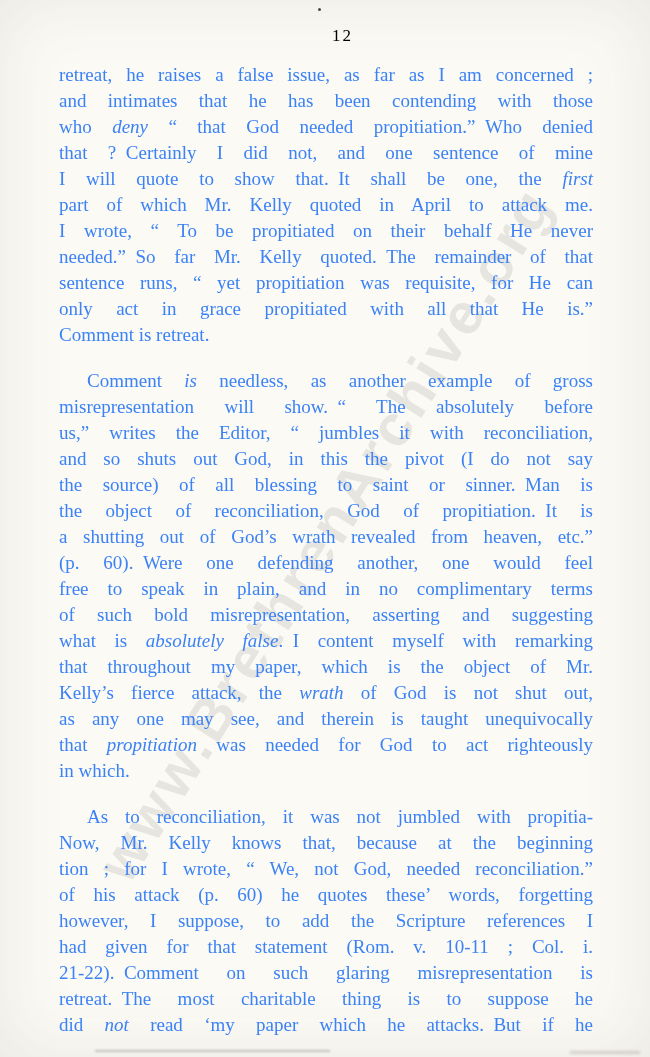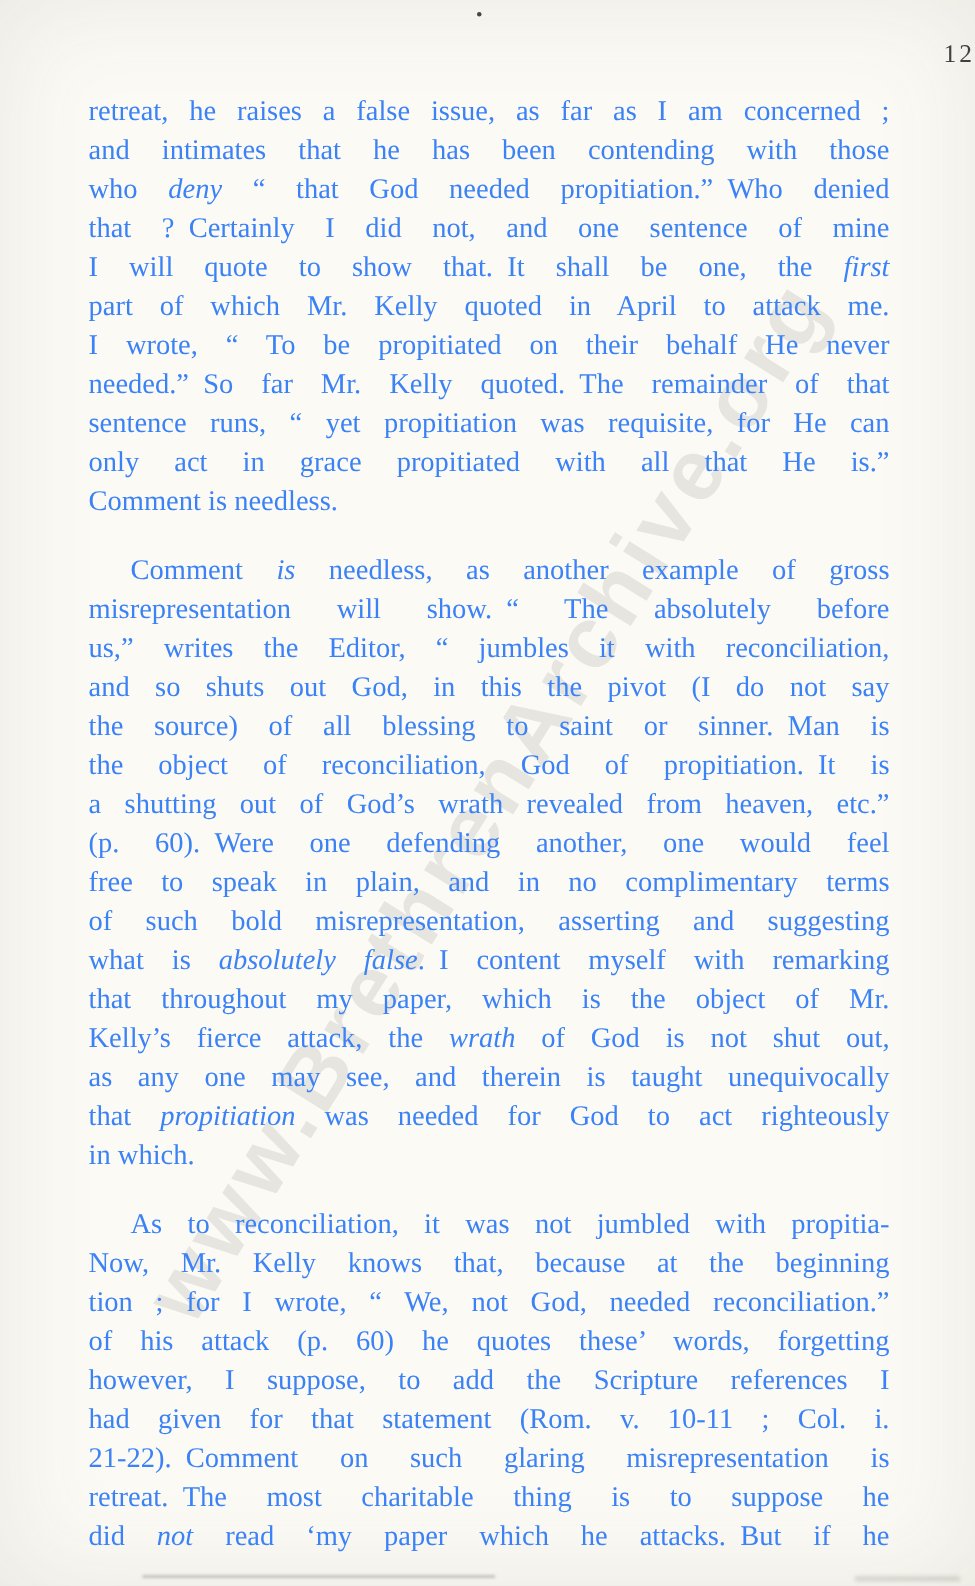--- a/index.html
+++ b/index.html
@@ -15,23 +15,23 @@
     overflow: hidden;
     box-shadow: inset 0 0 70px rgba(90, 80, 60, 0.10);
   }
   .artifact-dot {
     position: absolute; top: 8px; left: 318px;
     width: 3px; height: 3px; border-radius: 50%;
     background: #4a463e;
   }
   .page-number {
     position: absolute; top: 26px; left: 0; right: 0;
-    text-align: right;
+    text-align: center;
     font-size: 17px; letter-spacing: 2px;
-    color: #404040;
+    color: #000000;
     margin-left: 35px;
   }
   .text-block {
     position: absolute; top: 62px; left: 59px;
     width: 534px;
     color: #3b82f6;
     font-size: 19px;
   }
   .line {
     line-height: 26px;
@@ -78,21 +78,21 @@
       <div class="line">retreat, he raises a false issue, as far as I am concerned ;</div>
       <div class="line">and intimates that he has been contending with those</div>
       <div class="line">who <em>deny</em> “ that God needed propitiation.” Who denied</div>
       <div class="line">that ? Certainly I did not, and one sentence of mine</div>
       <div class="line">I will quote to show that. It shall be one, the <em>first</em></div>
       <div class="line">part of which Mr. Kelly quoted in April to attack me.</div>
       <div class="line">I wrote, “ To be propitiated on their behalf He never</div>
       <div class="line">needed.” So far Mr. Kelly quoted. The remainder of that</div>
       <div class="line">sentence runs, “ yet propitiation was requisite, for He can</div>
       <div class="line">only act in grace propitiated with all that He is.”</div>
-      <div class="line last">Comment is needless.</div>
+      <div class="line last">Comment is retreat.</div>
       <div class="line indent">Comment <em>is</em> needless, as another example of gross</div>
       <div class="line">misrepresentation will show. “ The absolutely before</div>
       <div class="line">us,” writes the Editor, “ jumbles it with reconciliation,</div>
       <div class="line">and so shuts out God, in this the pivot (I do not say</div>
       <div class="line">the source) of all blessing to saint or sinner. Man is</div>
       <div class="line">the object of reconciliation, God of propitiation. It is</div>
       <div class="line">a shutting out of God’s wrath revealed from heaven, etc.”</div>
       <div class="line">(p. 60). Were one defending another, one would feel</div>
       <div class="line">free to speak in plain, and in no complimentary terms</div>
       <div class="line">of such bold misrepresentation, asserting and suggesting</div>

